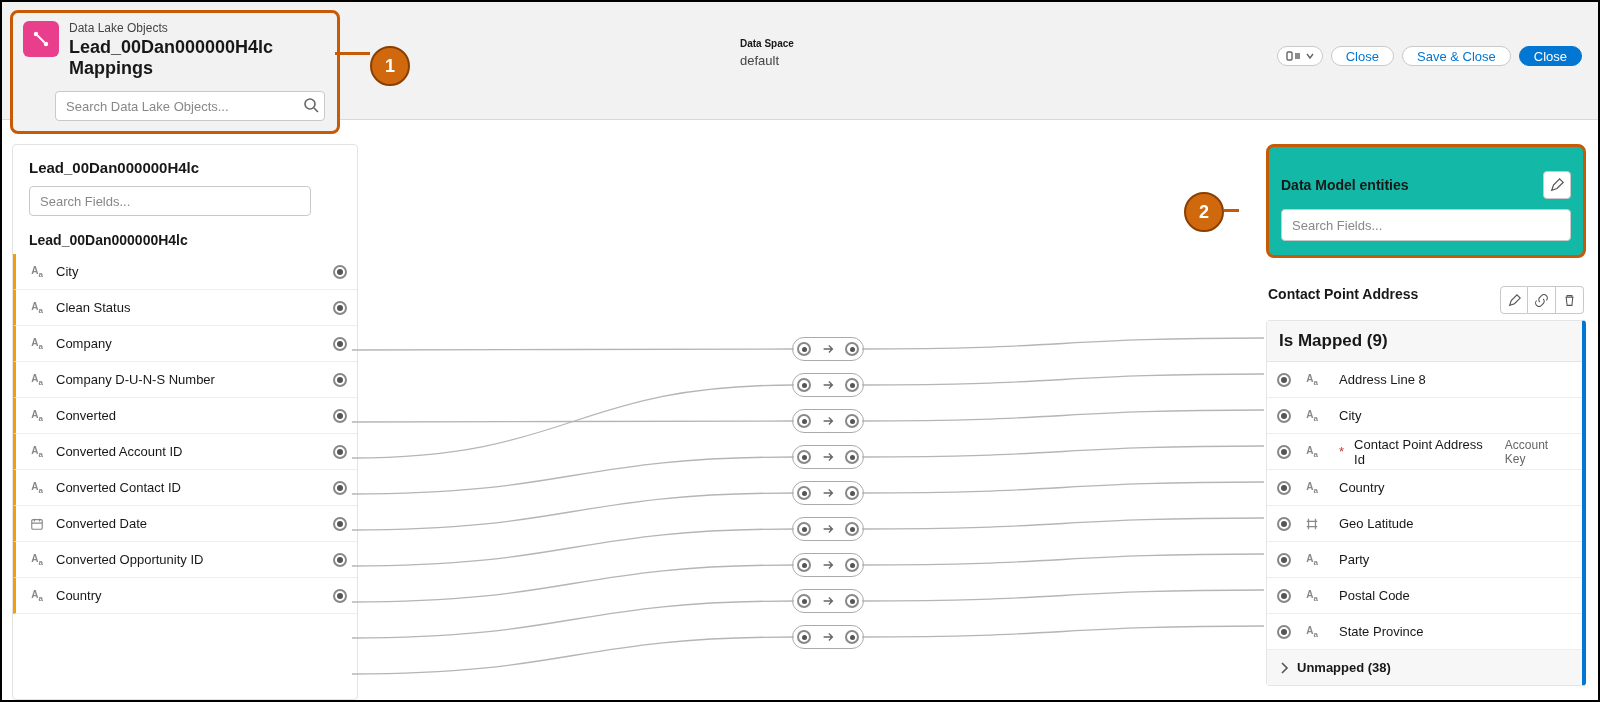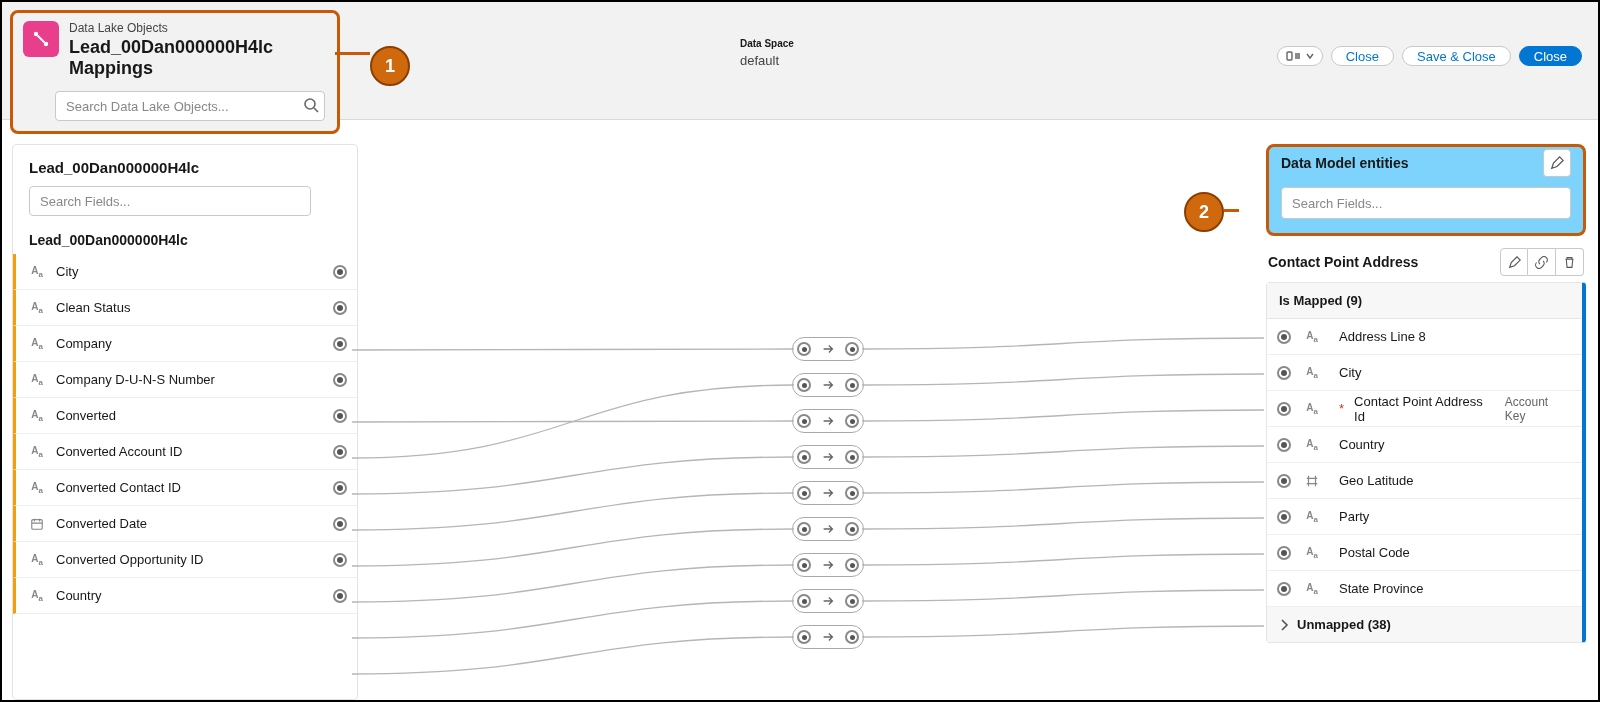--- a/index.html
+++ b/index.html
@@ -148,51 +148,52 @@
 
   
   .right-panel {
     position: absolute;
     right: 12px; top: 24px;
     width: 320px;
   }
   .rp-callout {
     border: 3px solid #c75a07;
     border-radius: 8px;
-    padding: 2px 12px 14px;
-    background:#7dd3fc;
+    padding: 24px 12px 14px;
+    background:#14b8a6;
   }
   .rp-title-row { display:flex; align-items:center; justify-content:space-between;}
   .rp-title { font-weight:700; font-size:14px;}
   .rp-icon-btn {
     width:28px; height:28px; border:1px solid #c9c9c9; border-radius:4px;
     background:#fff; display:flex; align-items:center; justify-content:center;
     cursor:pointer; color:#444;
   }
   .rp-search {
     margin-top:10px; width:100%; height:32px;
     border:1px solid #c9c9c9; border-radius:4px; padding:0 10px; font-size:13px;
   }
   .rp-search::placeholder{ color:#888;}
   .rp-sec-title-row {
-    display:flex; align-items:center; justify-content:space-between;
+    display:flex; justify-content:space-between;
     padding: 12px 2px 6px;
+    margin-top: 16px;
   }
   .rp-sec-title { font-weight:700; font-size:14px;}
   .rp-icon-strip { display:flex;}
   .rp-icon-strip .rp-icon-btn { border-left:none; border-radius:0;}
   .rp-icon-strip .rp-icon-btn:first-child { border-left:1px solid #c9c9c9; border-radius:4px 0 0 4px;}
   .rp-icon-strip .rp-icon-btn:last-child  { border-radius:0 4px 4px 0;}
   .rp-list {
     border:1px solid #e5e5e5; border-radius:4px;
     border-right: 4px solid #0176d3;
     background:#fff;
   }
   .rp-group-hdr {
-    font-weight:700; font-size:13px; padding:10px 12px;
+    font-weight:700; font-size:17px; padding:10px 12px;
     background:#f7f7f7;
     border-bottom:1px solid #e5e5e5;
   }
   .rp-row {
     display:flex; align-items:center; gap:8px;
     height:36px; padding:0 10px;
     border-bottom:1px solid #eee;
     font-size:13px;
     background:#fff;
   }

